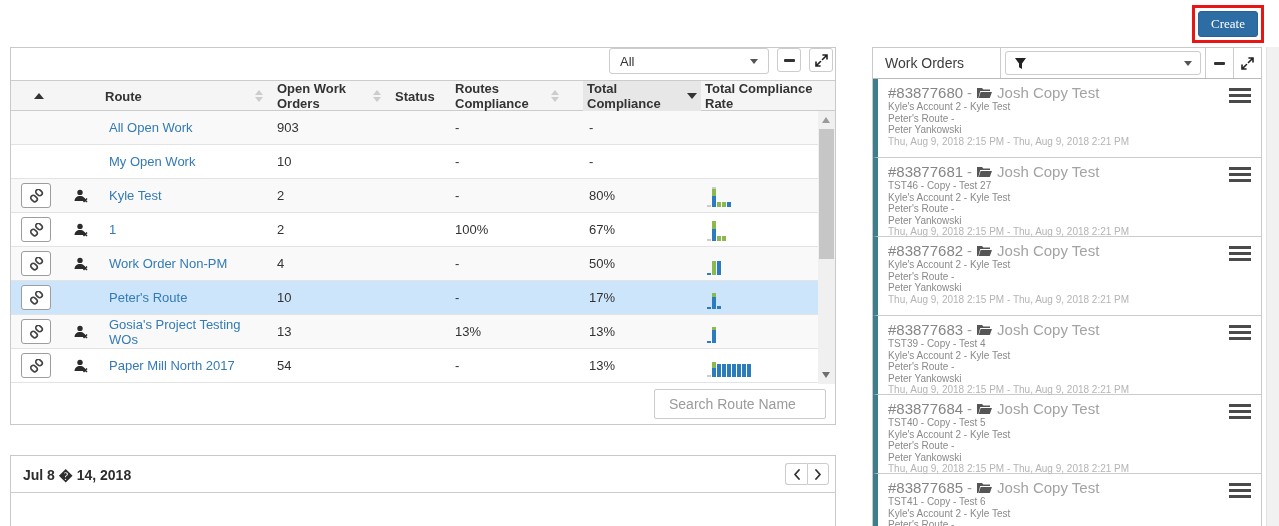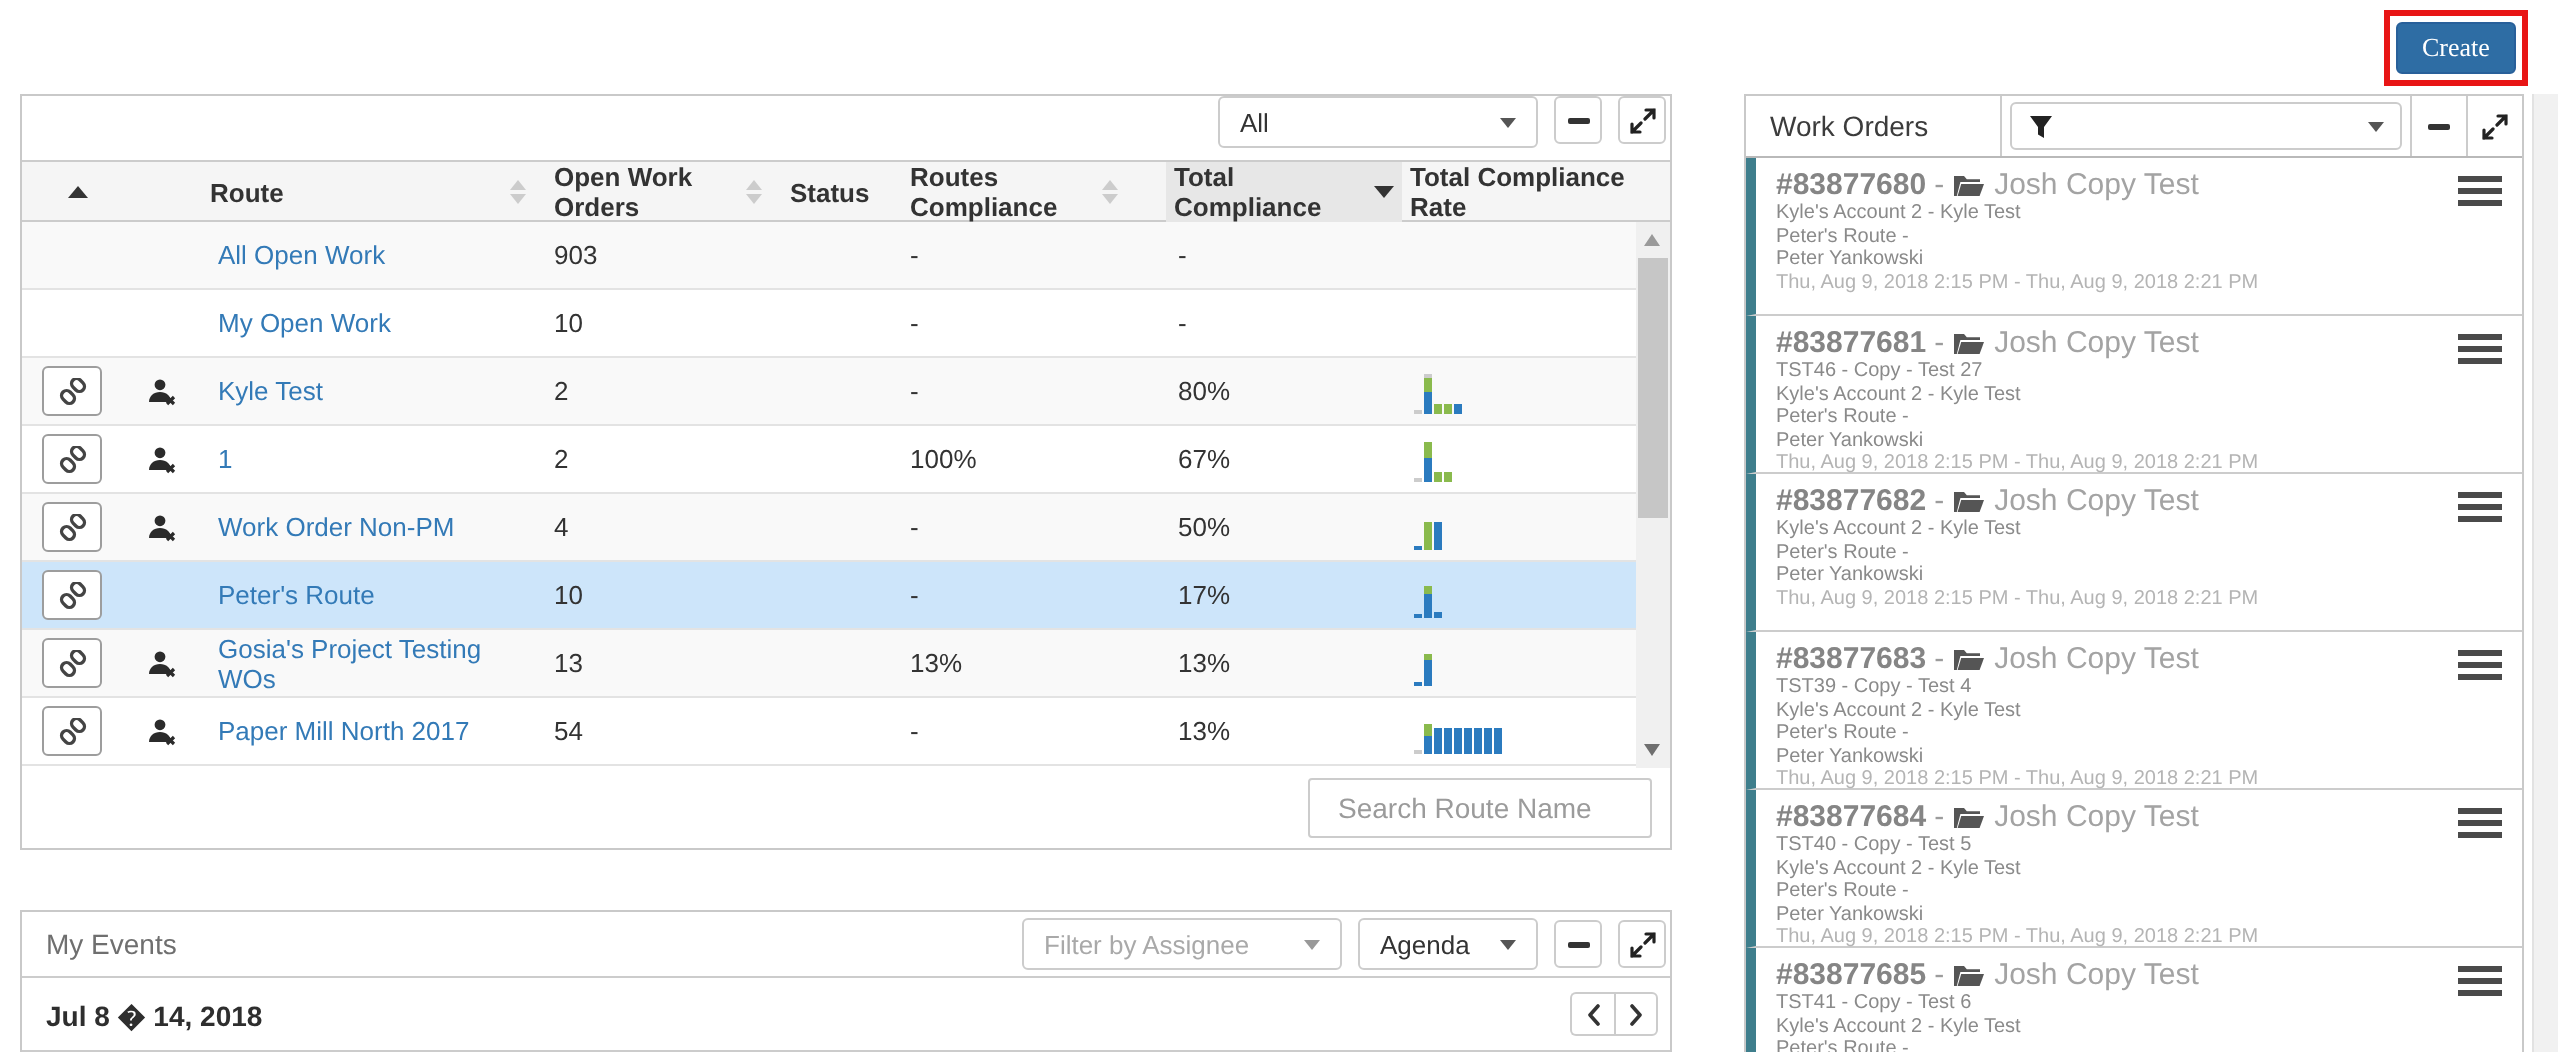--- a/index.html
+++ b/index.html
@@ -67,21 +67,21 @@
 
   
   #wo-panel { left:872px; top:47px; width:390px; height:479px; }
   .wo-header { height:31px; display:flex; align-items:stretch; border-bottom:1px solid #b9b9b9; }
   .wo-title { width:128px; display:flex; align-items:center; padding-left:12px; font-size:14px; color:#3c3c3c; border-right:1px solid #ccc; }
   .wo-filter { flex:1; margin:3px 4px; border:1px solid #ccc; border-radius:3px; display:flex; align-items:center; padding:0 8px; cursor:pointer; }
   .wo-filter .caret { margin-left:auto; width:0; height:0; border-left:4px solid transparent; border-right:4px solid transparent; border-top:5px solid #555; }
   .wo-btn-cell { width:28px; border-left:1px solid #ccc; display:flex; align-items:center; justify-content:center; cursor:pointer; }
   .wo-card { position:relative; border-bottom:1px solid #ccc; border-left:5px solid #3e7e8c; padding:5px 10px 4px 10px; height:79px; background:#fff; }
   .wo-card-title { font-size:15px; display:flex; align-items:center; gap:4px; white-space:nowrap; }
-  .wo-num { color:#858585; font-weight:bold; }
+  .wo-num { color:#858585; font-weight:normal; }
   .wo-dash { color:#9c9c9c; }
   .wo-name { color:#a3a3a3; }
   .wo-line { font-size:10px; line-height:11.5px; color:#8a8a8a; }
   .wo-time { font-size:10px; line-height:12px; color:#b4b4b4; }
   .hamburger { position:absolute; right:10px; top:9px; display:flex; flex-direction:column; gap:3px; cursor:pointer; }
   .hamburger span { display:block; width:22px; height:3px; background:#4a4a4a; }
 
   .page-scrollbar { position:absolute; left:1266px; top:47px; width:13px; height:479px; background:#f1f1f1; border-left:1px solid #e2e2e2; }
 </style>
 </head>
@@ -437,39 +437,20 @@
     <span class="thumb"></span>
     <span class="arr down"></span>
   </div>
 
   <div class="routes-footer">
     <input class="search-input" type="text" placeholder="Search Route Name" style="">
   </div>
 </div>
 
 <div class="panel" id="events-panel">
-  <div class="events-header">
-    <span class="events-title">My Events</span>
-    <div class="select-box filter-sel">
-      <span class="placeholder-text">Filter by Assignee</span>
-      <span class="caret" style="border-top-color:#999;"></span>
-    </div>
-    <div class="select-box agenda-sel">
-      <span>Agenda</span>
-      <span class="caret"></span>
-    </div>
-    <button class="tool-btn">
-        <span class="minus-glyph"></span>
-      </button>
-    <button class="tool-btn">
-      <svg width="13" height="13" viewBox="0 0 13 13">
-          <path d="M8 1h4v4M12 1L7.5 5.5M5 12H1V8M1 12l4.5-4.5" stroke="#222" stroke-width="1.6" fill="none" stroke-linecap="round"></path>
-        </svg>
-    </button>
-  </div>
   <div class="date-row">
     <span class="date-text">Jul 8 � 14, 2018</span>
     <span class="nav-btns">
       <button class="nav-btn">
         <svg width="8" height="11" viewBox="0 0 8 11">
             <polyline points="6,1 2,5.5 6,10" fill="none" stroke="#333" stroke-width="1.8" stroke-linecap="round" stroke-linejoin="round"></polyline>
           </svg>
       </button>
       <button class="nav-btn">
         <svg width="8" height="11" viewBox="0 0 8 11">

